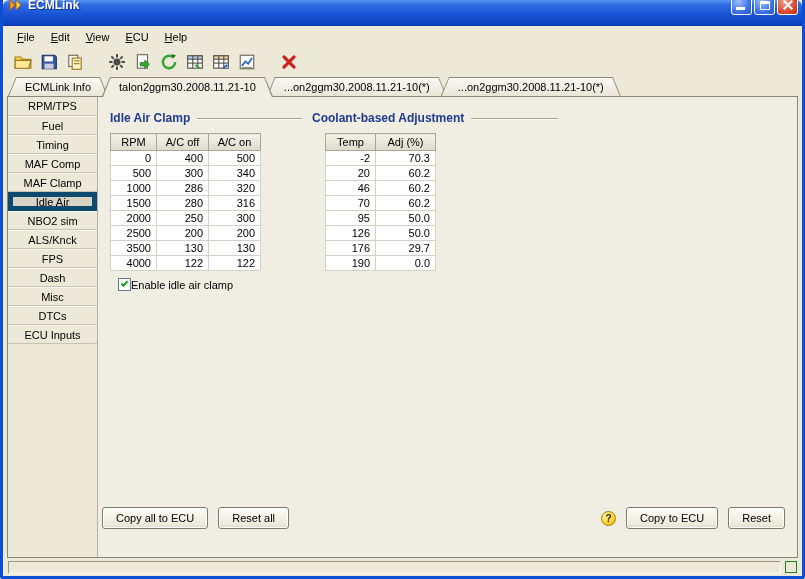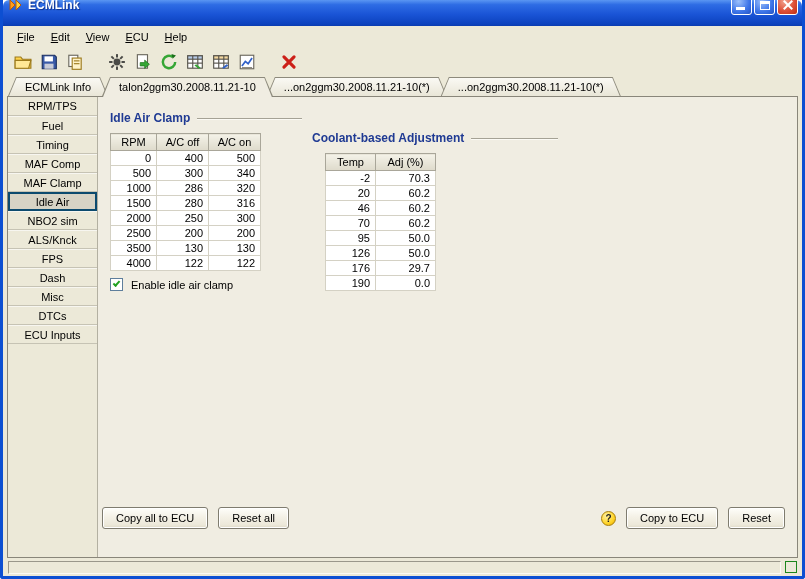--- a/index.html
+++ b/index.html
@@ -87,25 +87,25 @@
   }
   .sidebar { width:90px; flex:0 0 90px; background:#ECE9D8; border-right:1px solid #B3B0A1; }
   .side-item {
     height:19px; display:flex; align-items:center; justify-content:center;
     border-bottom:1px solid #C6C3B4; border-top:1px solid #F7F6F0;
     cursor:default;
   }
   .side-item:first-child { border-top:none; }
   .side-item.selected {
     background:#D7D3C5;
-    border:2px solid #0c4a6e;
+    border:5px solid #0c4a6e;
   }
 
   .main { flex:1; position:relative; padding:14px 12px; }
-  .groups { display:flex; align-items:flex-end; }
+  .groups { display:flex; align-items:flex-start; }
   .group-title { display:flex; align-items:center; margin-bottom:8px; }
   .group-title .gt-text { font-weight:bold; font-size:12px; color:#1F3A93; white-space:nowrap; }
   .gt-rule { flex:1; height:0; border-top:1px solid #A5A295; border-bottom:1px solid #FBFAF4; margin-left:7px; margin-top:2px; }
 
   .group-idle { width:192px; }
   .group-coolant { width:246px; margin-left:10px; }
 
   table.grid { border-collapse:collapse; background:#fff; border:1px solid #8E8B7E; }
   table.grid th {
     font-weight:normal; text-align:center;
@@ -116,21 +116,21 @@
     border:1px solid #D4D1C4; text-align:right; padding:1px 5px;
     min-width:40px;
   }
   .idle-table th:nth-child(1){ width:46px; }
   .idle-table th:nth-child(2){ width:52px; }
   .idle-table th:nth-child(3){ width:52px; }
   .coolant-table { margin-left:13px; }
   .coolant-table th:nth-child(1){ width:50px; }
   .coolant-table th:nth-child(2){ width:60px; }
 
-  .chk-row { display:flex; align-items:center; gap:8px; margin-top:7px; cursor:default; }
+  .chk-row { display:flex; align-items:center; gap:0; margin-top:7px; cursor:default;margin-left:8px; }
   .chk-box {
     width:13px; height:13px; background:#fff; border:1px solid #5E7E9C;
     position:relative; flex:0 0 13px;
   }
   .chk-mark {
     position:absolute; left:2px; top:2px; width:7px; height:4px;
     border-left:2px solid #21A121; border-bottom:2px solid #21A121;
     transform: rotate(-48deg);
   }
 

